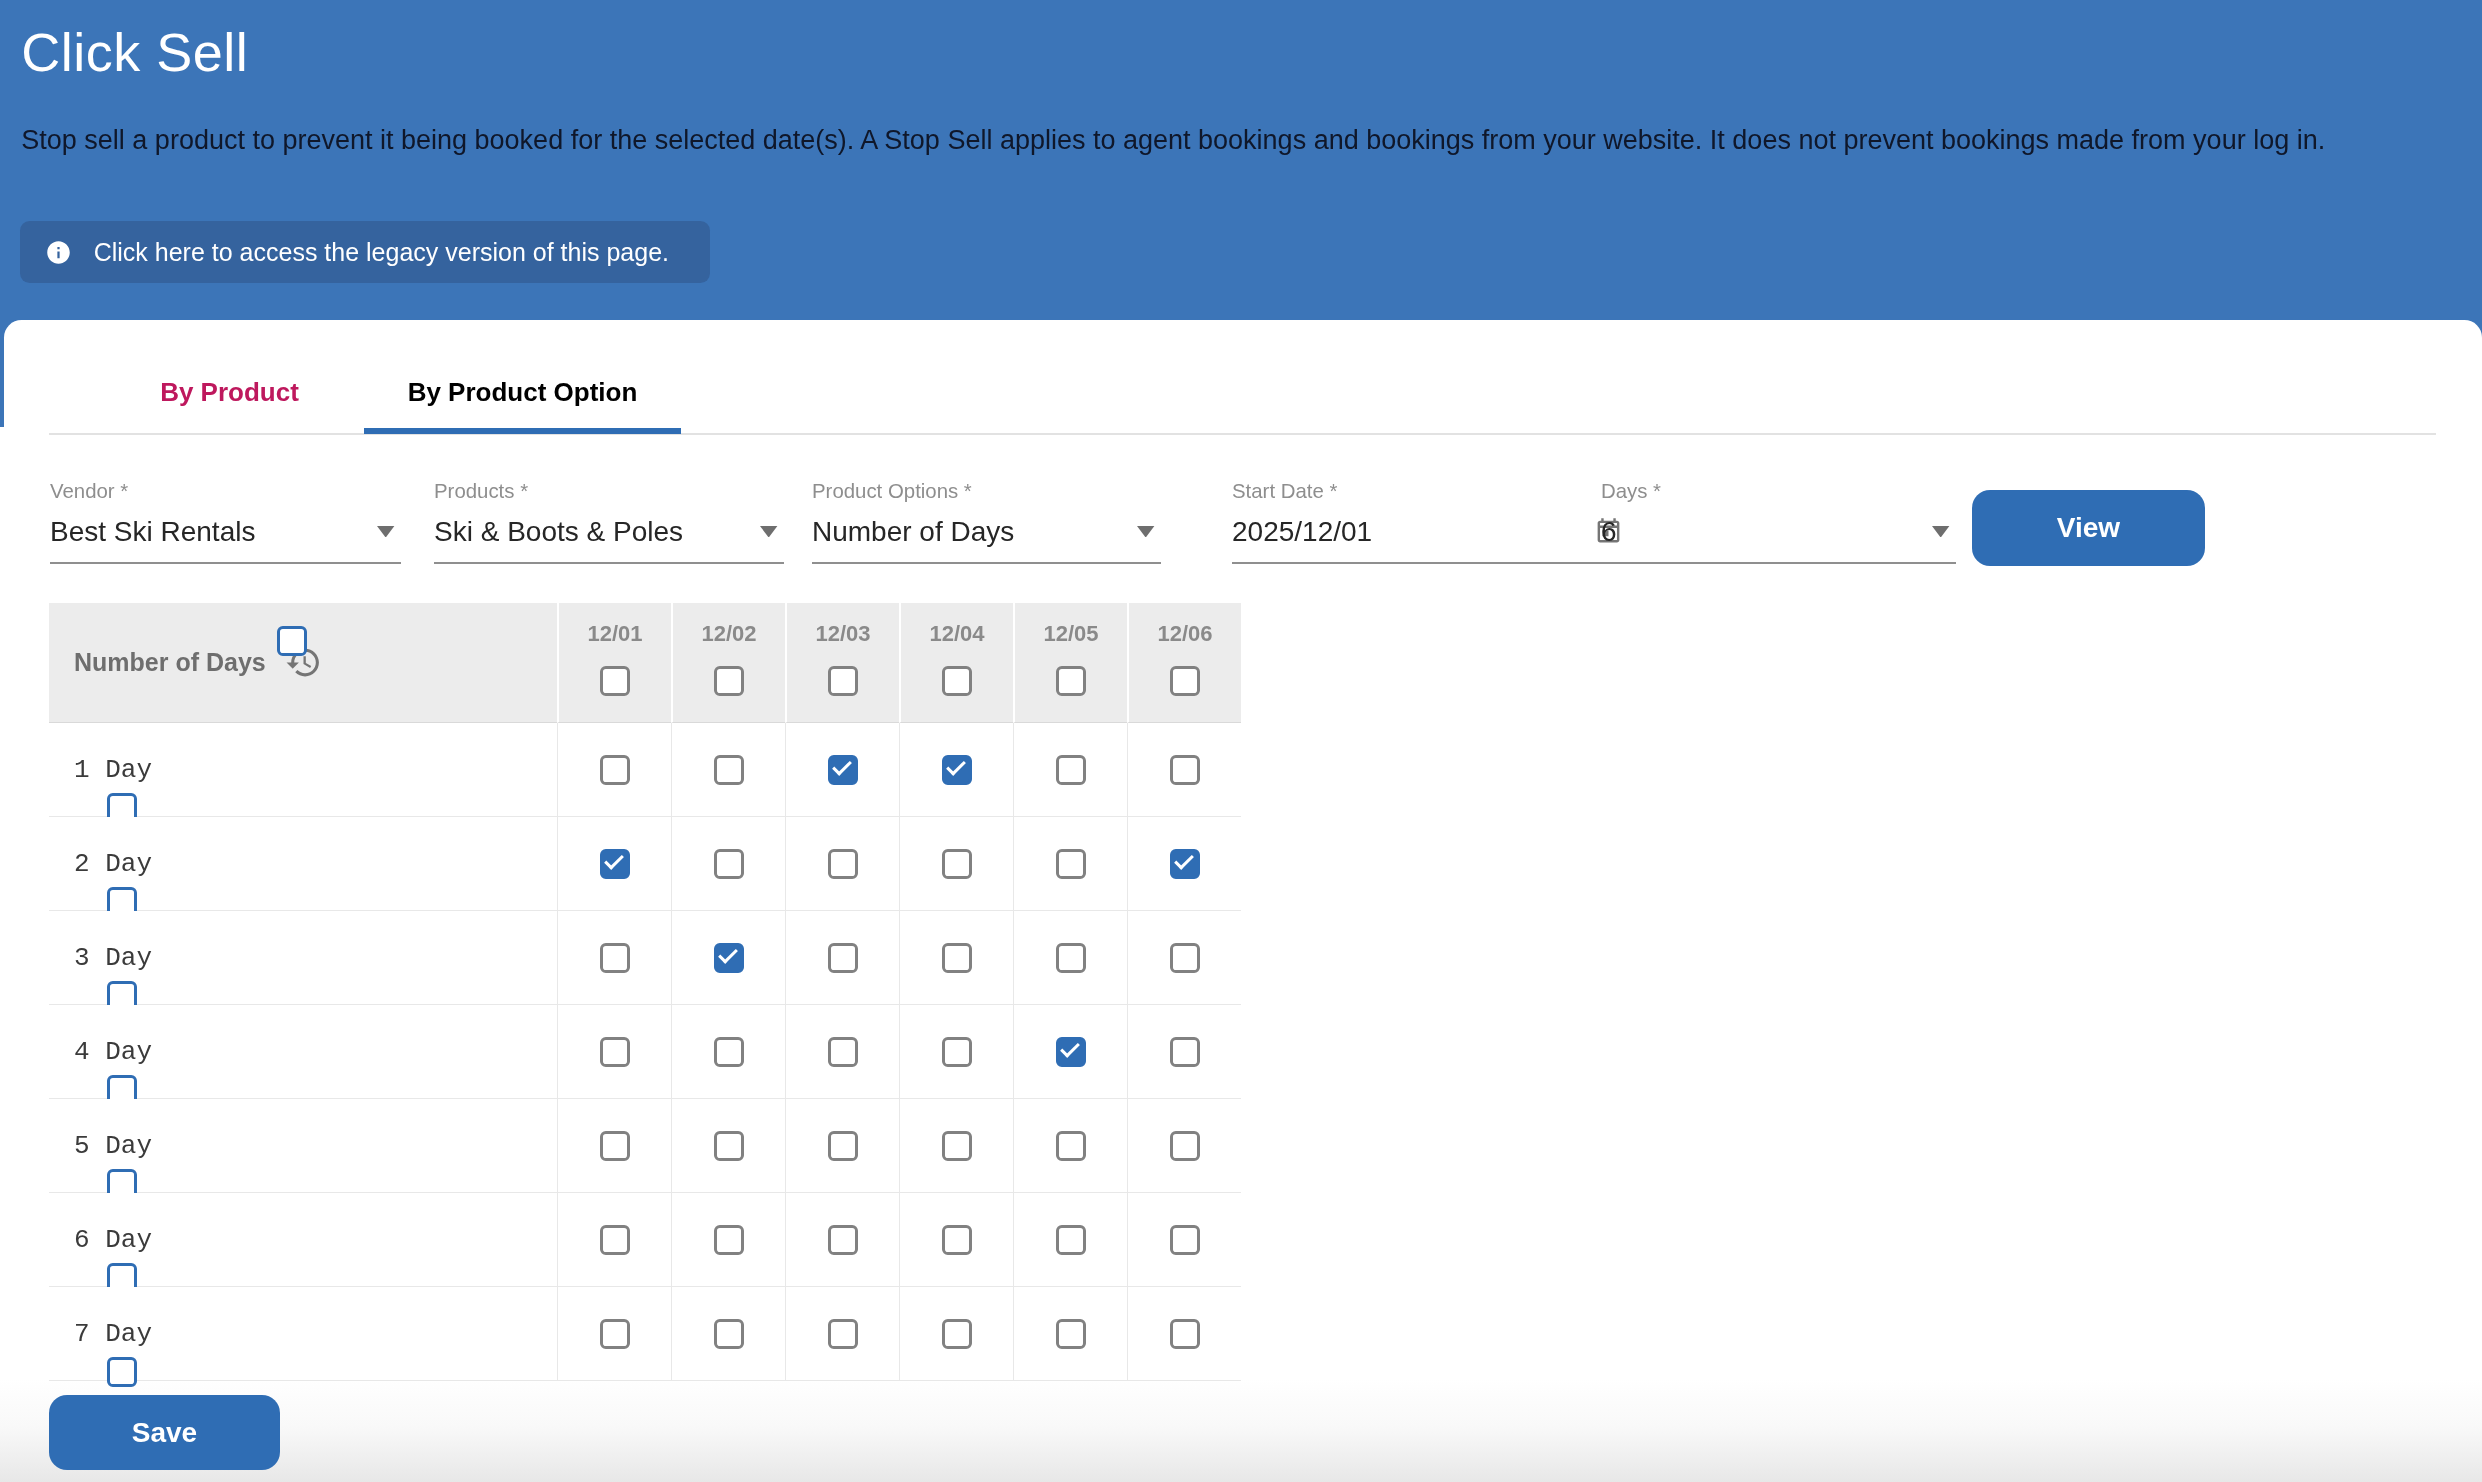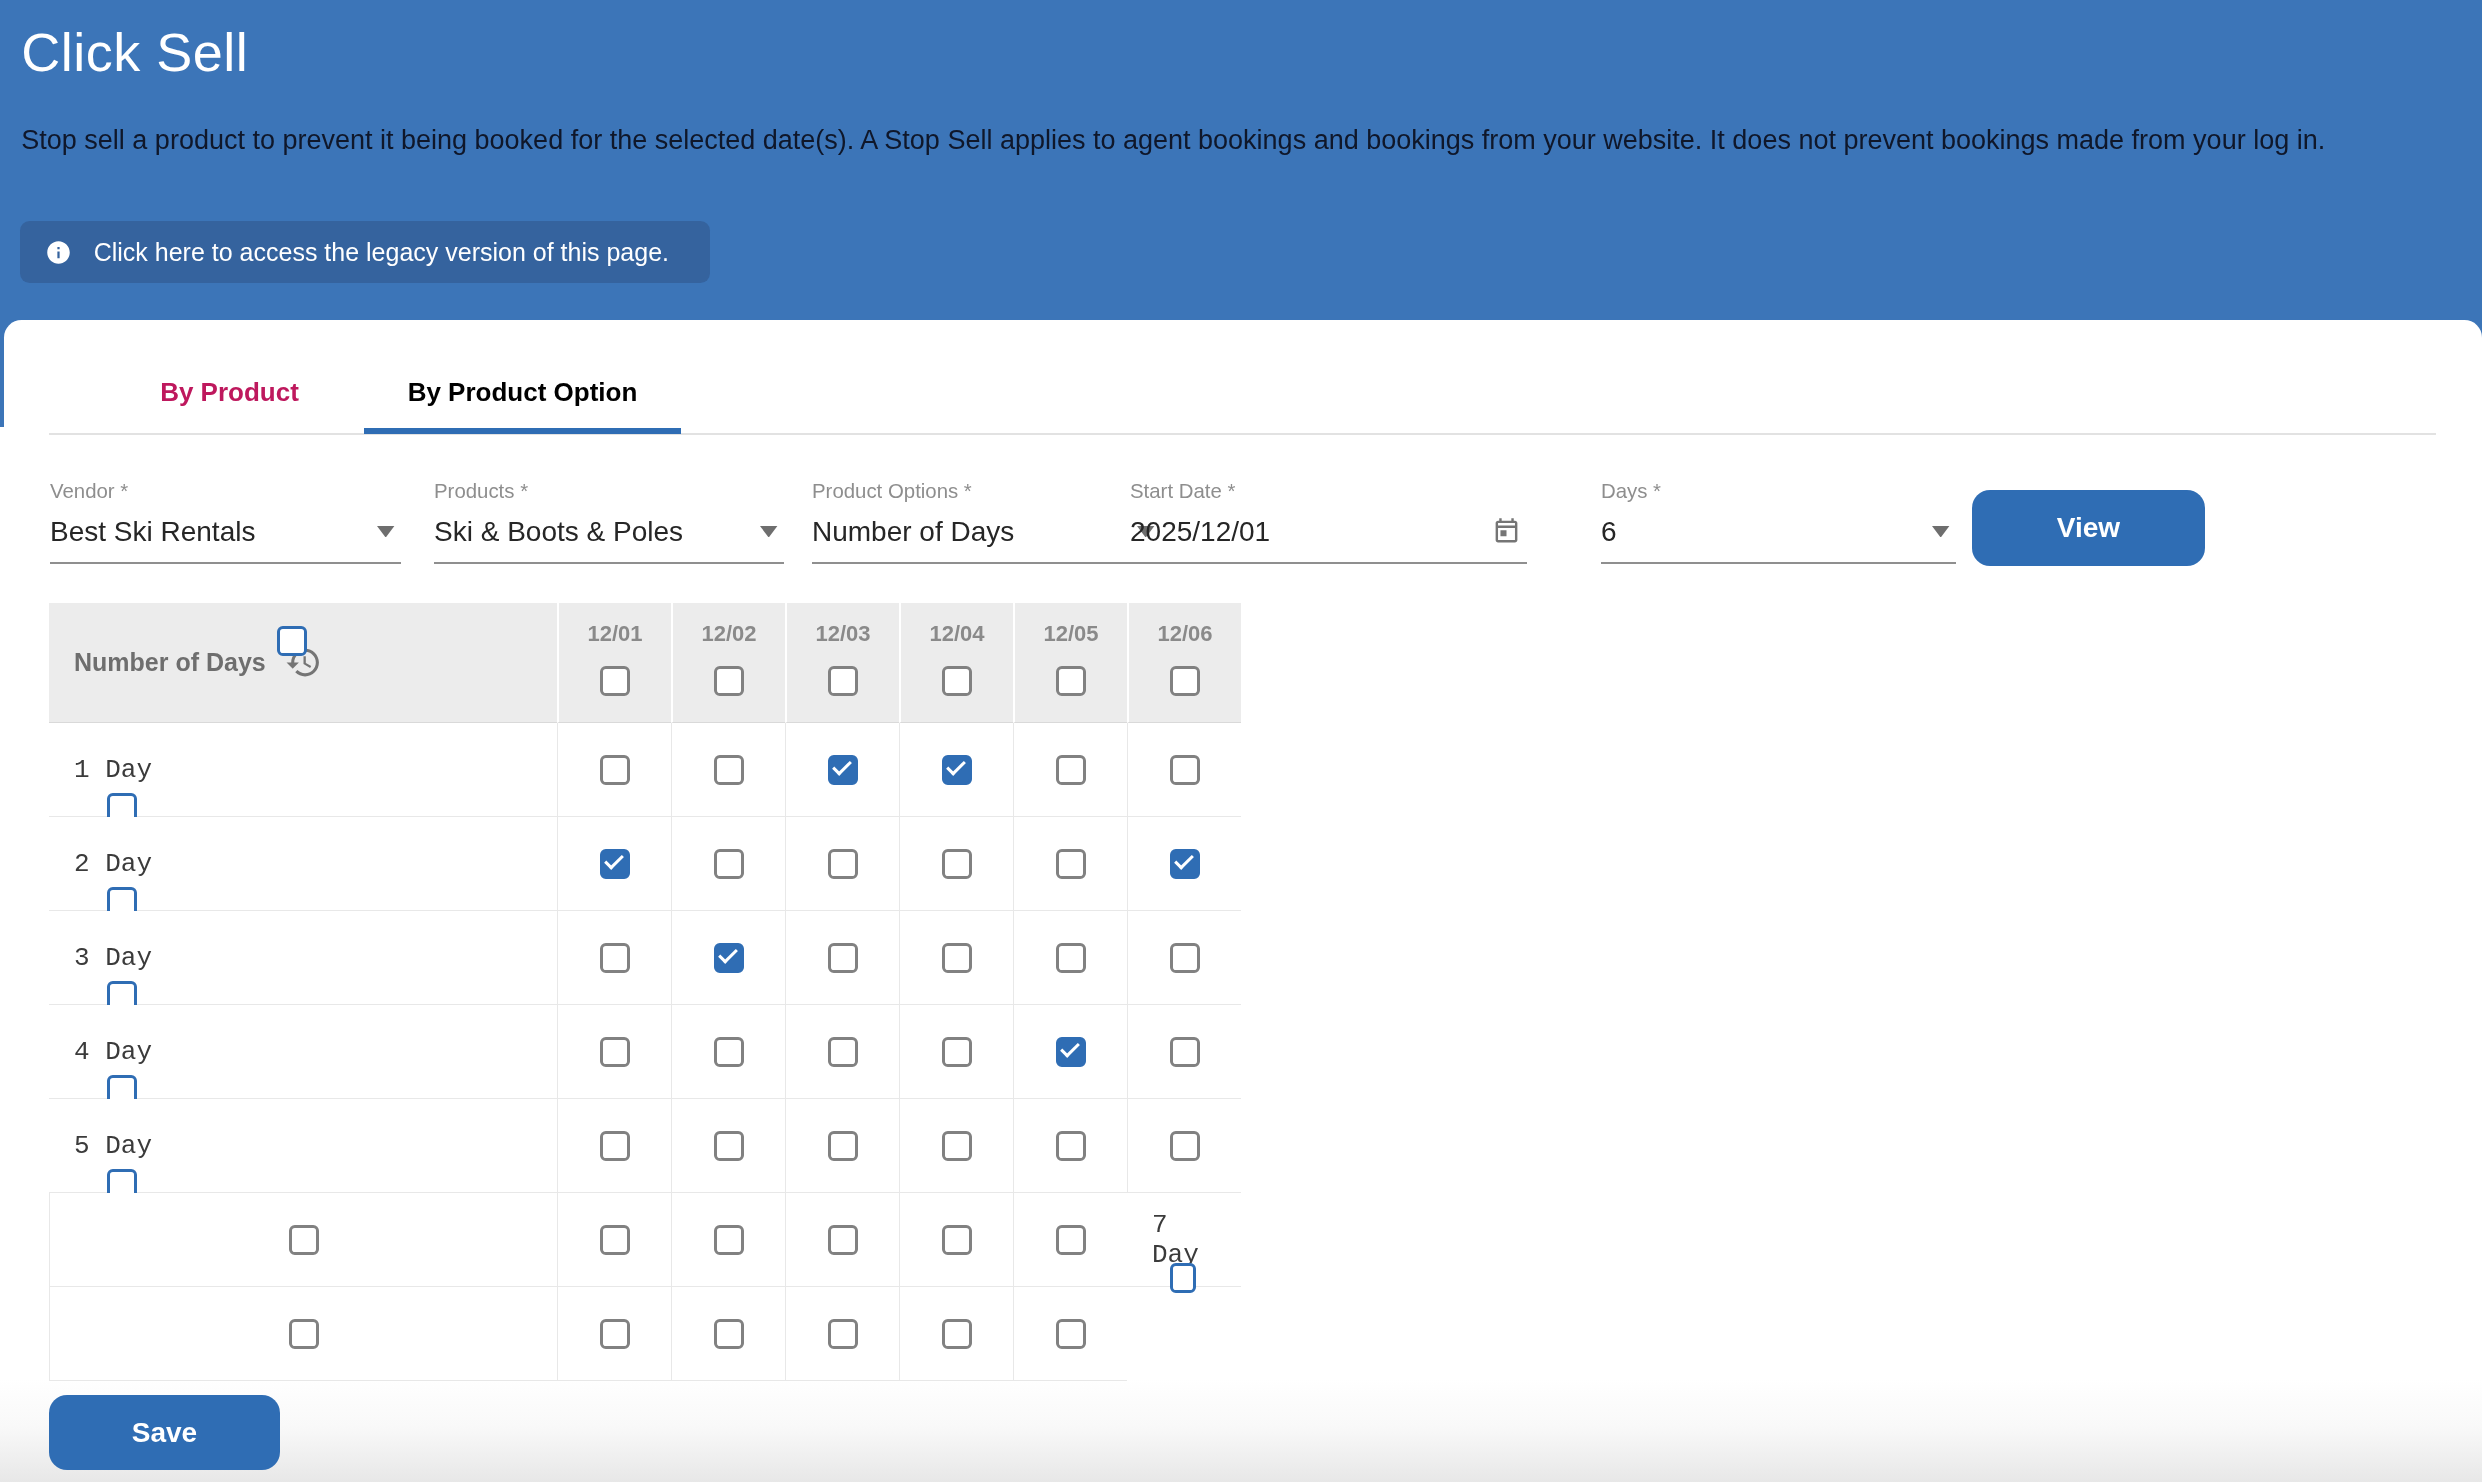--- a/index.html
+++ b/index.html
@@ -26,21 +26,21 @@
   .tab-by-product { left:95px; width:269px; color:#be185d; }
   .tab-by-product-option { left:364px; width:317px; color:#000000; }
   .tab-divider { position:absolute; left:49px; top:433px; width:2387px; height:1.9px; background:#e2e2e2; }
   .ink-bar { position:absolute; left:364px; top:428px; width:317px; height:5.8px; background:var(--accent,#2f6db4); }
 
   
   .field { position:absolute; top:481px; }
   .f-vendor { left:50px;  width:351px; }
   .f-products { left:434px; width:350px; }
   .f-options { left:812px; width:349px; }
-  .f-start { left:1130px; width:397px; }
+  .f-start { left:1232px; width:397px; }
   .f-days { left:1601px; width:355px; }
   .flabel { display:block; font-size:20.4px; line-height:21.3px; color:#8e8e8e; margin-bottom:12.6px; }
   .fvalue { display:flex; align-items:center; justify-content:space-between;
             border-bottom:2.9px solid #8f8f8f; padding:0 5.8px 13.6px 0;
             font-size:28px; color:#262626; height:49px; cursor:pointer; }
   .fvalue .caret { margin-left:11.6px; flex:0 0 auto; }
   .btn { display:flex; align-items:center; justify-content:center; background:var(--accent,#2f6db4);
          color:#fff; font-size:28px; font-weight:700; border:none; border-radius:18px; cursor:pointer; }
   .view-btn { position:absolute; left:1972px; top:490px; width:233px; height:76px; }
   .save-btn { position:absolute; left:49px; top:1395px; width:231px; height:75px; z-index:5; }
@@ -286,20 +286,24 @@
       </div>
       <div class="cell cdate">
         <span class="cb "></span>
       </div>
       <div class="cell cdate">
         <span class="cb "></span>
       </div>
       <div class="cell cdate">
         <span class="cb "></span>
       </div>
+      <div class="cell cfirst">
+        <span class="row-label">6 Day</span>
+        <span class="cb cb-blue abs-cb"></span>
+      </div>
       <div class="cell cdate">
         <span class="cb "></span>
       </div>
       <div class="cell cdate">
         <span class="cb "></span>
       </div>
       <div class="cell cdate">
         <span class="cb "></span>
       </div>
       <div class="cell cdate">

